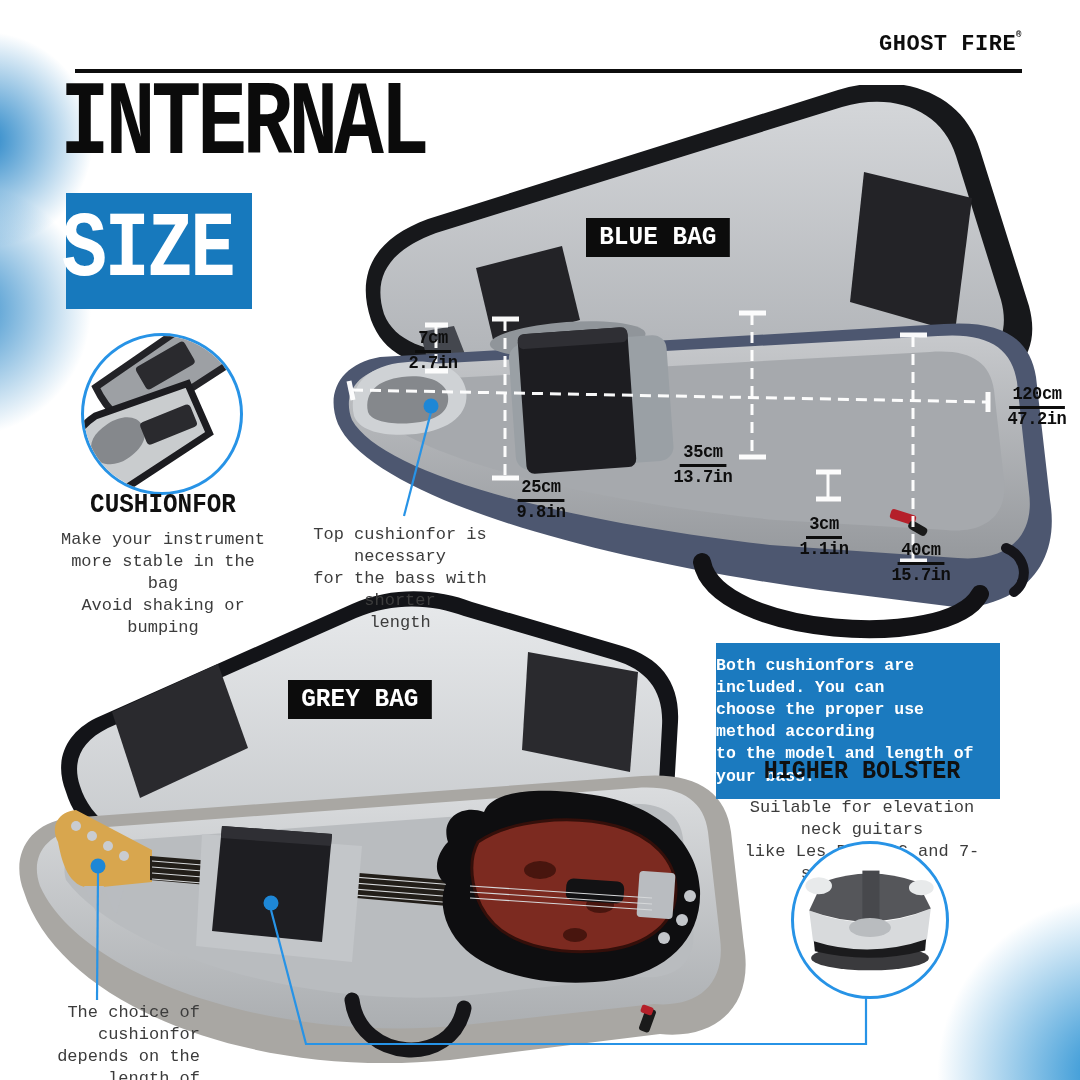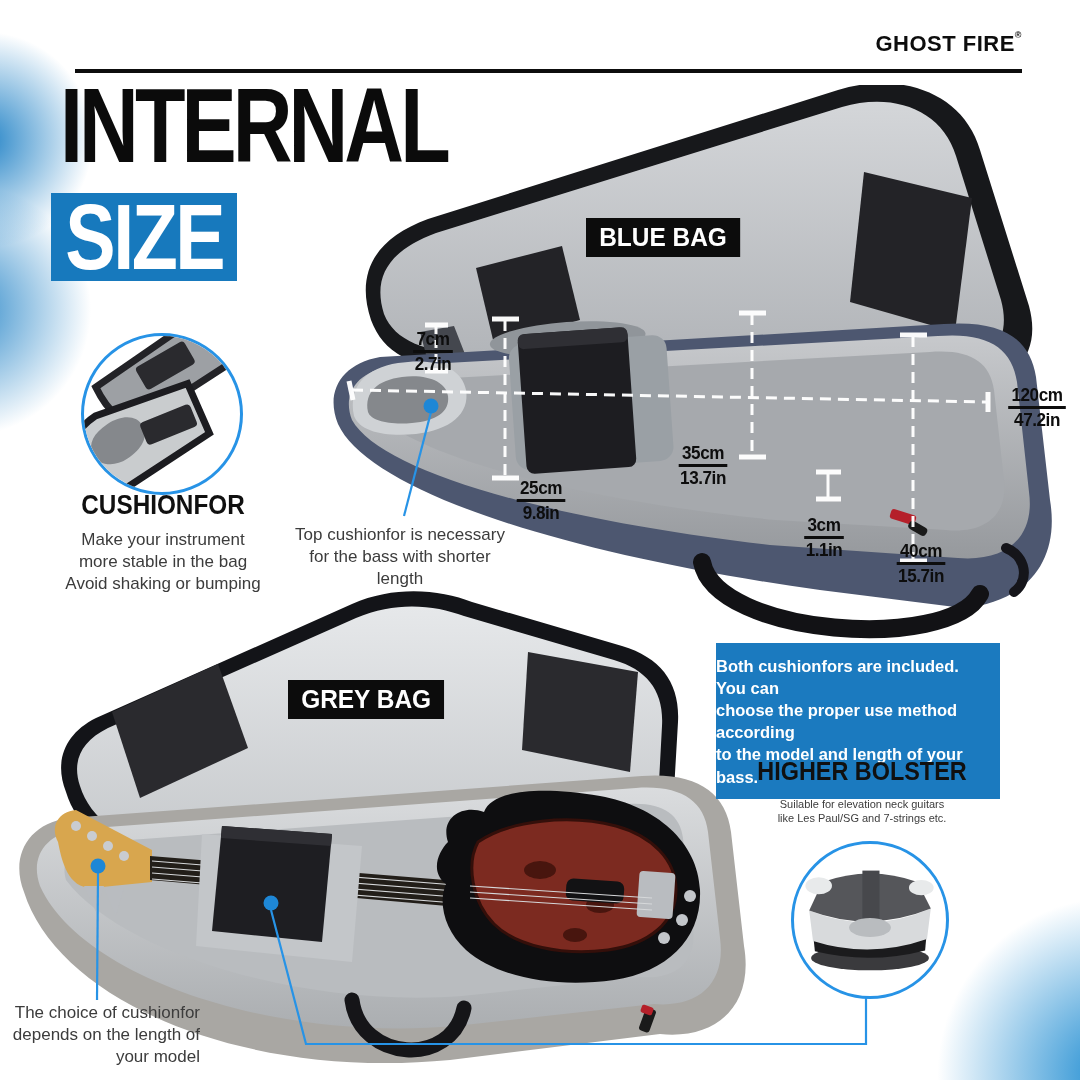--- a/index.html
+++ b/index.html
@@ -1,30 +1,30 @@
 <!DOCTYPE html>
 <html><head>
 <meta charset="utf-8">
 <style>
   html,body{margin:0;padding:0;background:#e8e8e8;}
   .canvas{
     position:relative;width:1080px;height:1080px;margin:0 auto;overflow:hidden;
-    font-family:Liberation Sans, sans-serif;
+    font-family:Liberation Mono, monospace;
     background:
       radial-gradient(circle 150px at -15px 140px, rgba(26,126,196,.95), rgba(26,126,196,0) 72%),
       radial-gradient(circle 175px at -35px 310px, rgba(26,126,196,.9), rgba(26,126,196,0) 72%),
       radial-gradient(circle 240px at 1115px 1075px, rgba(19,134,207,.97), rgba(19,134,207,0) 74%),
       #ffffff;
   }
   
   .logo{position:absolute;top:30px;right:58px;font-weight:800;font-size:22px;letter-spacing:.5px;color:#0d0d0d;white-space:nowrap;}
   .logo sup{font-size:9px;vertical-align:13px;}
   .rule{position:absolute;left:75px;top:69px;width:947px;height:4px;background:#0d0d0d;}
   .title1{position:absolute;left:60px;top:72px;font-size:106px;font-weight:800;letter-spacing:-5px;line-height:1;color:#0b0b0b;transform:scaleX(.78);transform-origin:left top;white-space:nowrap;}
-  .title2-box{position:absolute;left:51px;top:193px;width:186px;height:88px;background:#1779bd;display:flex;align-items:center;justify-content:center;}
+  .title2-box{position:absolute;left:66px;top:193px;width:186px;height:116px;background:#1779bd;display:flex;align-items:center;justify-content:flex-end;}
   .title2-box span{font-size:92px;font-weight:800;letter-spacing:-3px;color:#fff;transform:scaleX(.82);line-height:1;}
   
   .bag-label{position:absolute;background:#0c0c0c;color:#fff;font-weight:bold;font-size:26px;line-height:1;padding:6px 14px 7px;transform:scaleX(.94);transform-origin:left center;white-space:nowrap;}
   
   .measure{position:absolute;width:84px;transform:scaleX(.9);transform-origin:center top;text-align:center;font-weight:bold;color:#0d0d0d;font-size:19px;line-height:1.05;letter-spacing:-.5px;}
   .measure .cm{display:inline-block;border-bottom:3px solid #0d0d0d;padding:0 4px 1px;}
   .measure .in{display:block;padding-top:1px;}
   
   .callout{position:absolute;text-align:center;color:#3c3c3c;font-size:17px;line-height:1.3;}
   .callout span{display:block;}
@@ -230,21 +230,21 @@
     <span>length</span>
   </div>
 
   <div class="info-box">
     <span>Both cushionfors are included. You can</span>
     <span>choose the proper use method according</span>
     <span>to the model and length of your bass.</span>
   </div>
 
   <div class="h-big" style="left:738px;top:756px;width:248px;font-size:26px;">HIGHER BOLSTER</div>
-  <div class="callout" style="left:740px;top:797px;width:244px;font-size:11px;">
+  <div class="callout" style="left:740px;top:797px;width:244px;font-size:17px;">
     <span>Suilable for elevation neck guitars</span>
     <span>like Les Paul/SG and 7-strings etc.</span>
   </div>
 
   <div class="photo-circle" style="left:791px;top:841px;width:152px;height:152px;">
     <svg width="152" height="152" viewBox="0 0 160 160" style="position:static;">
       <g>
         <ellipse cx="80" cy="120" rx="62" ry="13" fill="#3a3a3d"></ellipse>
         <path d="M 20,94 L 140,90 L 138,112 Q 80,127 22,113 Z" fill="#1b1b1d"></path>
         <path d="M 16,70 Q 80,96 144,68 L 140,100 Q 80,121 20,102 Z" fill="#d8dadc"></path>

